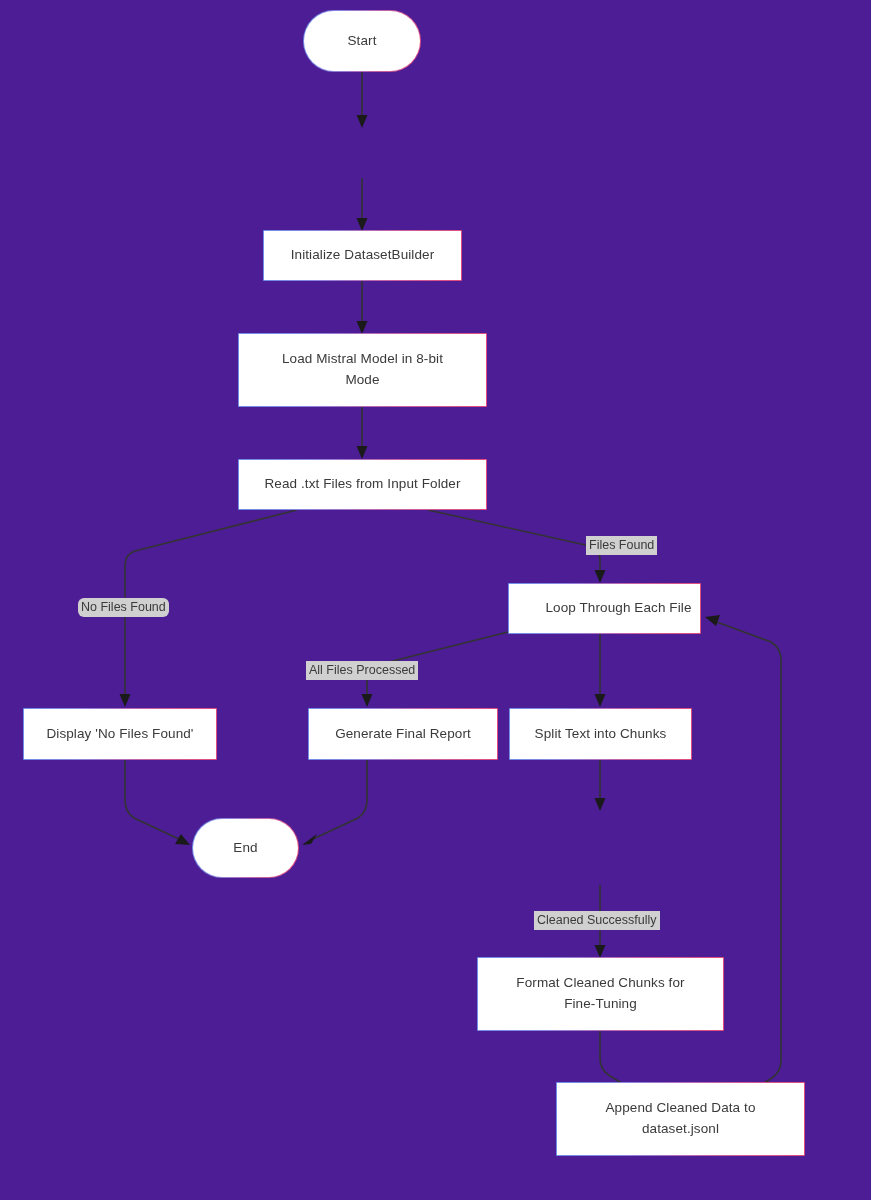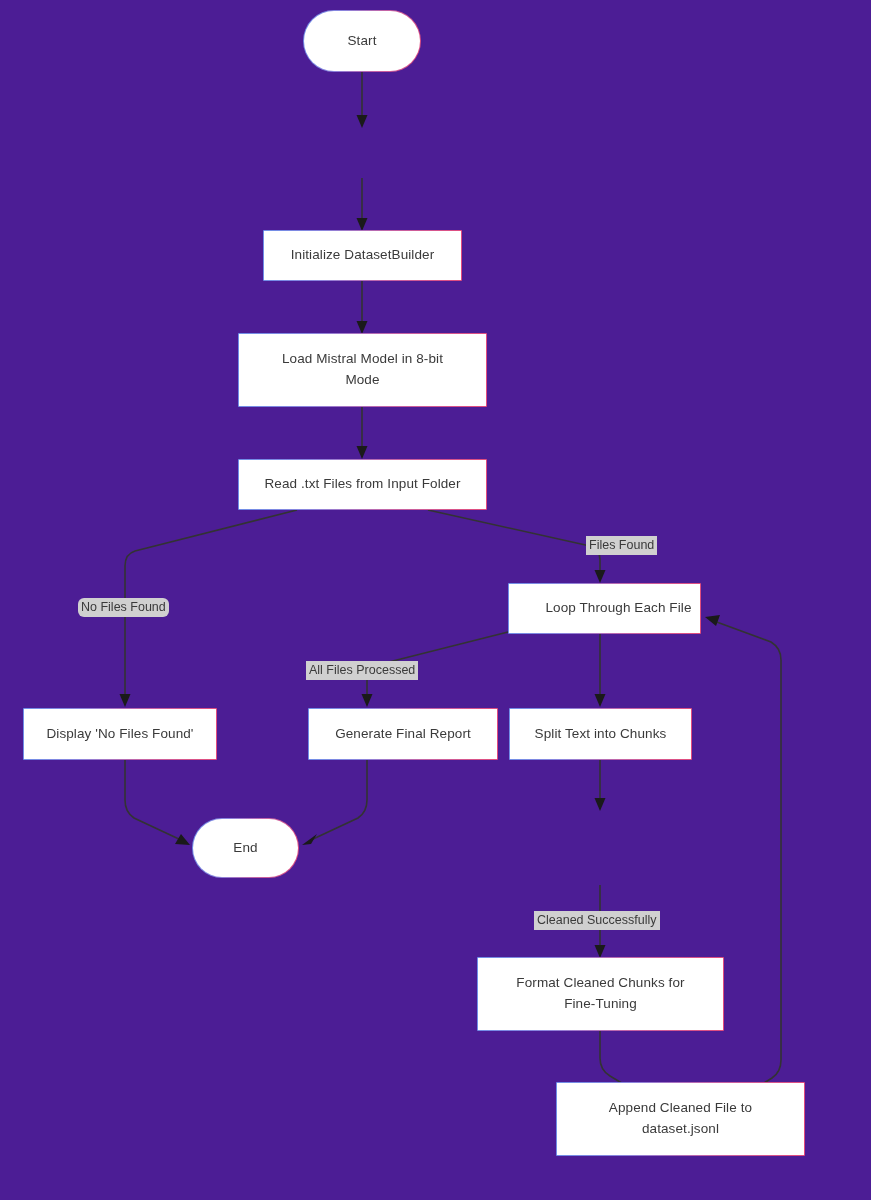--- a/index.html
+++ b/index.html
@@ -193,21 +193,21 @@
     <span class="label">Split Text into Chunks</span>
   </div>
 
 
   <div class="node proc" style="left:477px; top:957px; width:247px; height:74px;">
     <span class="label">Format Cleaned Chunks for
 Fine-Tuning</span>
   </div>
 
   <div class="node proc" style="left:556px; top:1082px; width:249px; height:74px;">
-    <span class="label">Append Cleaned File to
+    <span class="label">Append Cleaned Data to
 dataset.jsonl</span>
   </div>
 
   <div class="node term" style="left:192px; top:818px; width:107px; height:60px;">
     <span class="label">End</span>
   </div>
 
   <div class="edge-label" style="left:78px; top:598px;border-radius:6px;">No Files Found</div>
 
   <div class="edge-label" style="left:562px; top:536px;margin-left:24px;">Files Found</div>

